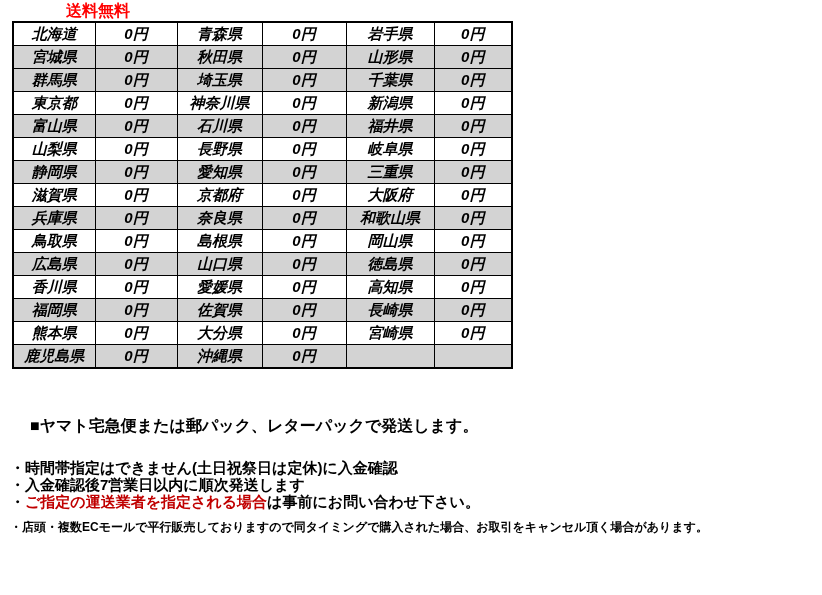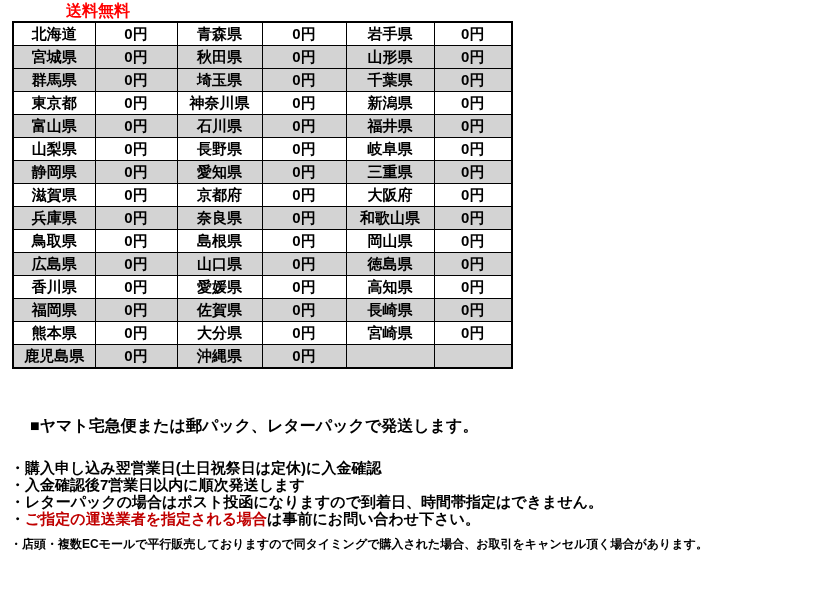--- a/index.html
+++ b/index.html
@@ -16,20 +16,21 @@
     font-weight:bold;color:#000;
   }
   .free-shipping{
     position:absolute;left:66px;top:1px;
     font-size:16px;color:var(--red-top);
   }
   table.fee-table{
     position:absolute;left:12px;top:21px;
     border-collapse:collapse;table-layout:fixed;width:499px;
     border:2px solid var(--border);
+    font-style:italic;
   }
   table.fee-table td{
     border:1px solid var(--border);
     height:22px;padding:0;font-size:15px;line-height:22px;
     overflow:hidden;white-space:nowrap;
   }
   table.fee-table tr.alt td{background:var(--gray-alt);}
   td.pref{text-align:center;}
   td.fee{text-align:center;padding-left:8px;font-size:14px;}
   .heading{
@@ -183,18 +184,17 @@
         <td class="fee">0円</td>
         <td class="pref"></td>
         <td class="fee"></td>
       </tr>
     </tbody>
 </table>
 
 <div class="heading">■ヤマト宅急便または郵パック、レターパックで発送します。</div>
 
 <ul class="bullets">
-    <li class="note-line"><span>・</span><span>購入申し込み翌営業日(土日祝祭日は定休)に入金確認</span></li>
+    <li class="note-line"><span>・</span><span>時間帯指定はできません(土日祝祭日は定休)に入金確認</span></li>
     <li class="note-line"><span>・</span><span>入金確認後7営業日以内に順次発送します</span></li>
-    <li class="note-line"><span>・</span><span>レターパックの場合はポスト投函になりますので到着日、時間帯指定はできません。</span></li>
     <li class="note-line"><span>・</span><span class="seg-red">ご指定の運送業者を指定される場合</span><span>は事前にお問い合わせ下さい。</span></li>
     <li class="note-line small"><span>・</span><span>店頭・複数ECモールで平行販売しておりますので同タイミングで購入された場合、お取引をキャンセル頂く場合があります。</span></li>
   </ul>
 
 </body></html>

